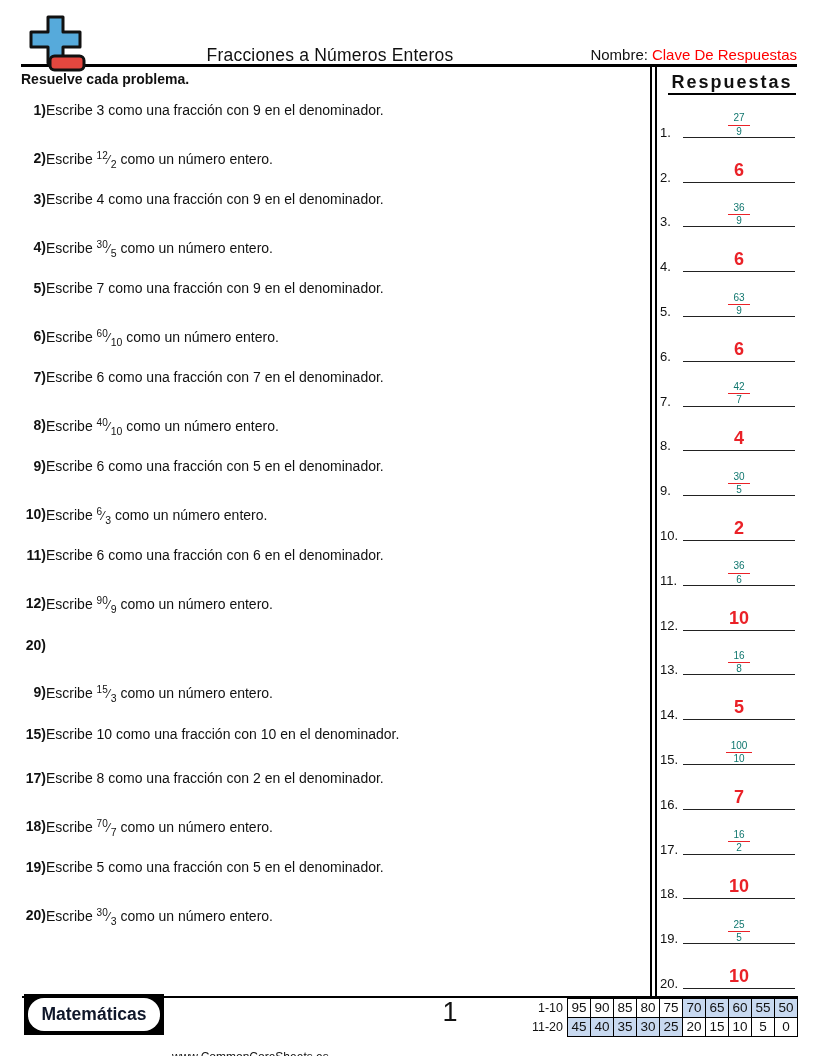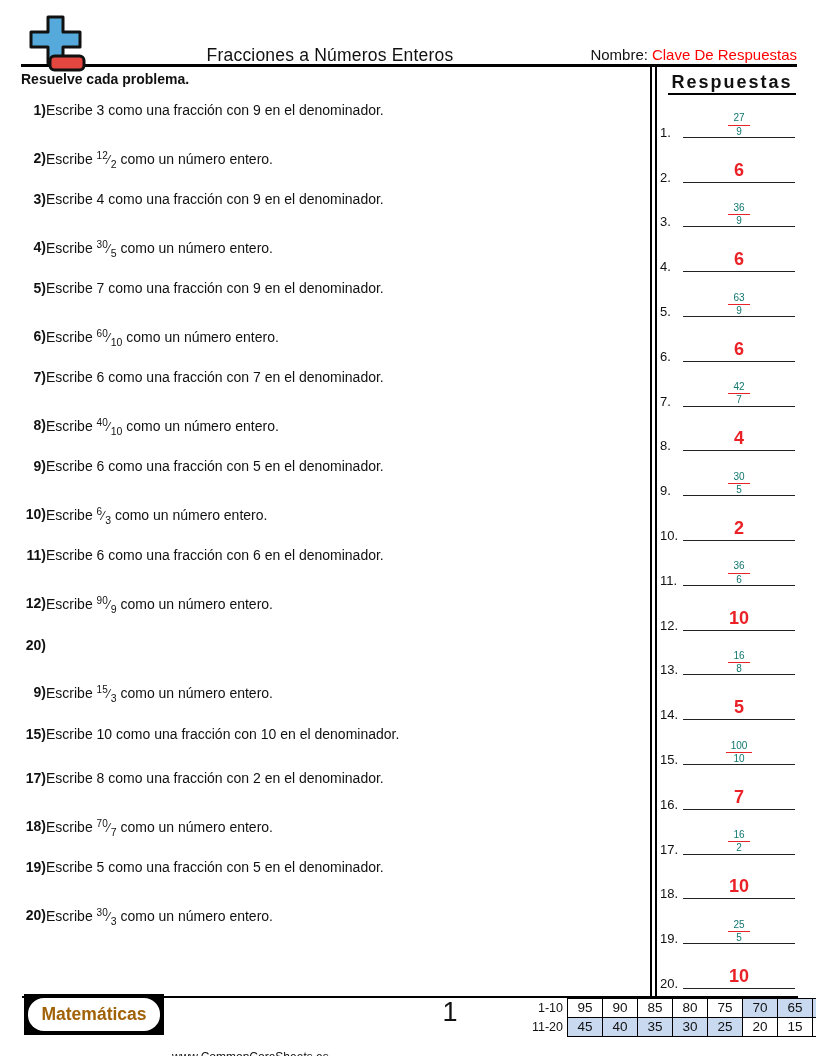--- a/index.html
+++ b/index.html
@@ -37,28 +37,28 @@
   .pnum { width:30px; flex:none; text-align:right; font-weight:bold; font-size:14px; }
   .ptext { font-size:14px; }
   .ptext sup { font-size:10px; vertical-align:5px; }
   .ptext sub { font-size:10.5px; vertical-align:-4px; margin-left:1px; }
   .pslash { font-size:12px; }
   
   .footer-line { position:absolute; left:22px; top:996px; width:776px; height:2px; background:#000; }
   .brand { position:absolute; left:24px; top:994px; width:140px; height:41px; background:#000; z-index:2; }
   .brand-pill { position:absolute; left:4px; right:4px; top:4px; bottom:4px; background:#fff;
                 border-radius:16px; display:flex; align-items:center; justify-content:center;
-                font-weight:bold; font-size:17.5px; color:#a16207; }
+                font-weight:bold; font-size:17.5px; color:#0f172a; }
   .website { position:absolute; left:172px; top:1050px; font-size:12px; }
   .pagenum { position:absolute; left:400px; top:997px; width:100px; text-align:center; font-size:27px; }
   .grading { position:absolute; left:524px; top:998px; }
   .grade-row { display:flex; }
   .grade-row + .grade-row { margin-top:-1px; }
   .grade-label { width:44px; text-align:right; padding-right:5px; font-size:12.5px; line-height:20px; box-sizing:border-box; }
-  .grade-cell { width:36px; height:20px; box-sizing:border-box; border:1px solid #000; margin-left:-1px;
+  .grade-cell { width:24px; height:20px; box-sizing:border-box; border:1px solid #000; margin-left:-1px;
                 text-align:center; font-size:13.5px; line-height:18px; background:#fff; }
   .grade-cell.shaded { background:#c8d9f0; }
 </style>
 </head>
 <body>
 
 <svg class="logo" viewBox="0 0 60 58">
   <path d="M22 2 h15 v15 h17 v15 h-17 v16 h-15 v-16 h-17 v-15 h17 z" fill="#56aadb" stroke="#111" stroke-width="3" stroke-linejoin="round"></path>
   <rect x="24" y="41" width="34" height="14" rx="4.5" fill="#e4473f" stroke="#111" stroke-width="3"></rect>
 </svg>

